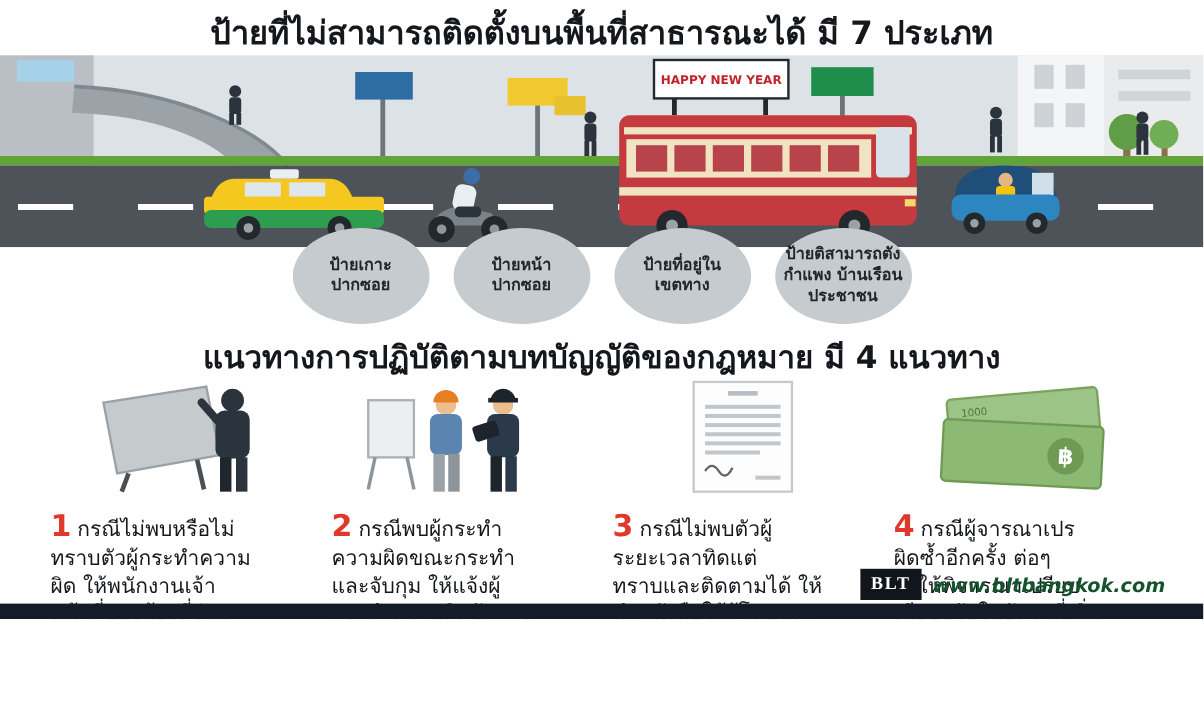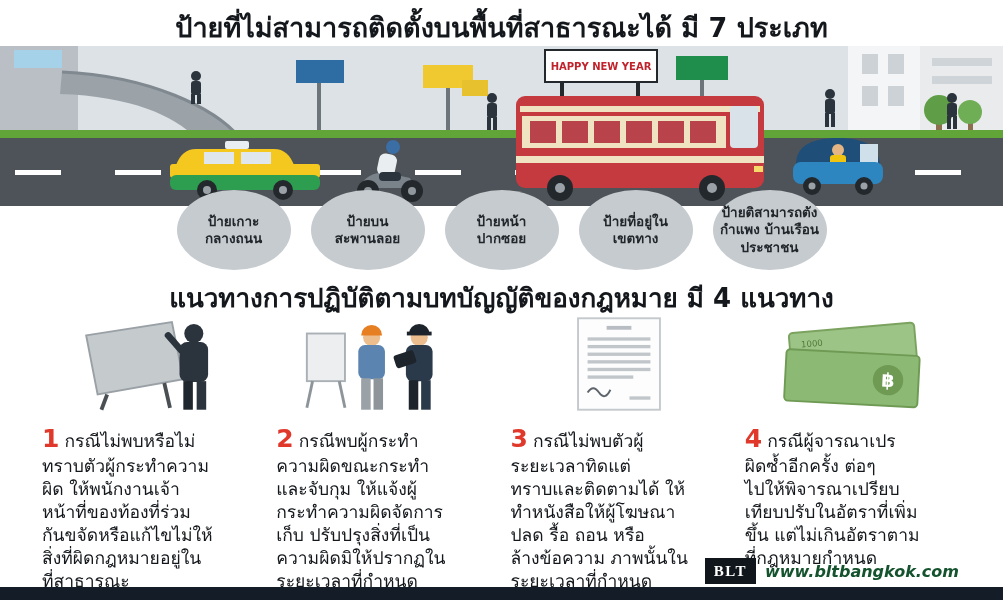--- a/index.html
+++ b/index.html
@@ -1,18 +1,18 @@
 <!DOCTYPE html>
 <html><head>
 <meta charset="utf-8">
 <style>
   * { margin:0; padding:0; box-sizing:border-box; }
   html,body { background:#ffffff; }
   body { font-family:"DejaVu Sans","Liberation Sans",sans-serif; }
-  .page { position:relative; width:1003px; height:600px; background:#ffffff; overflow:hidden; }
+  .page { position:relative; width:1003px; height:516px; background:#ffffff; overflow:hidden; }
 
   .title { position:absolute; top:6px; left:0; width:100%; text-align:center;
            font-size:27px; font-weight:800; color:#14181c; }
 
   .scene { position:absolute; top:46px; left:0; width:1003px; height:160px; }
   .scene svg { display:block; }
 
   .circles { position:absolute; top:190px; left:0; width:100%;
              display:flex; justify-content:center; gap:20px; }
   .circle { width:114px; height:80px; background:#c6cbcf; border-radius:50%;
@@ -24,21 +24,21 @@
             font-size:26px; font-weight:800; color:#14181c; }
 
   .cols { position:absolute; top:314px; left:42px; width:919px;
           display:grid; grid-template-columns:repeat(4,1fr); column-gap:18px; }
   .illus { height:100px; display:flex; align-items:flex-end; justify-content:center; }
   .illus svg { width:200px; height:100px; }
   .gtext { margin-top:8px; font-size:17.5px; line-height:1.32; color:#14181c; }
   .gnum  { color:#e0392b; font-size:25px; font-weight:800; margin-right:5px; }
   .gbody { white-space:pre-line;margin-top:32px; }
 
-  .footer-info { position:absolute; right:44px; bottom:16px;
+  .footer-info { position:absolute; right:32px; bottom:16px;
                  display:flex; align-items:center; gap:9px;justify-content:center; }
   .blt-box { background:#10161c; color:#ffffff;
              font-family:"Liberation Serif","DejaVu Serif",serif;
              font-size:15px; font-weight:700; padding:5px 9px 4px; letter-spacing:1.5px; }
   .site { font-size:16px; font-weight:700; color:#14532d;font-style:italic; }
   .bottom-bar { position:absolute; left:0; bottom:0; width:100%; height:13px; background:#141d27; }
 </style>
 </head>
 <body>
 
@@ -186,25 +186,21 @@
           <circle cx="812" cy="140" r="3.5" fill="#9aa1a7"></circle>
         <circle cx="864" cy="140" r="9" fill="#23282d"></circle>
           <circle cx="864" cy="140" r="3.5" fill="#9aa1a7"></circle>
       </g>
     </svg>
   </div>
 
   <div class="circles">
     <div class="circle">
         <span class="clabel">ป้ายเกาะ
-กลางถนน</span>
-      </div>
-    <div class="circle">
-        <span class="clabel">ป้ายบน
-สะพานลอย</span>
+ปากซอย</span>
       </div>
     <div class="circle">
         <span class="clabel">ป้ายหน้า
 ปากซอย</span>
       </div>
     <div class="circle">
         <span class="clabel">ป้ายที่อยู่ใน
 เขตทาง</span>
       </div>
     <div class="circle">

